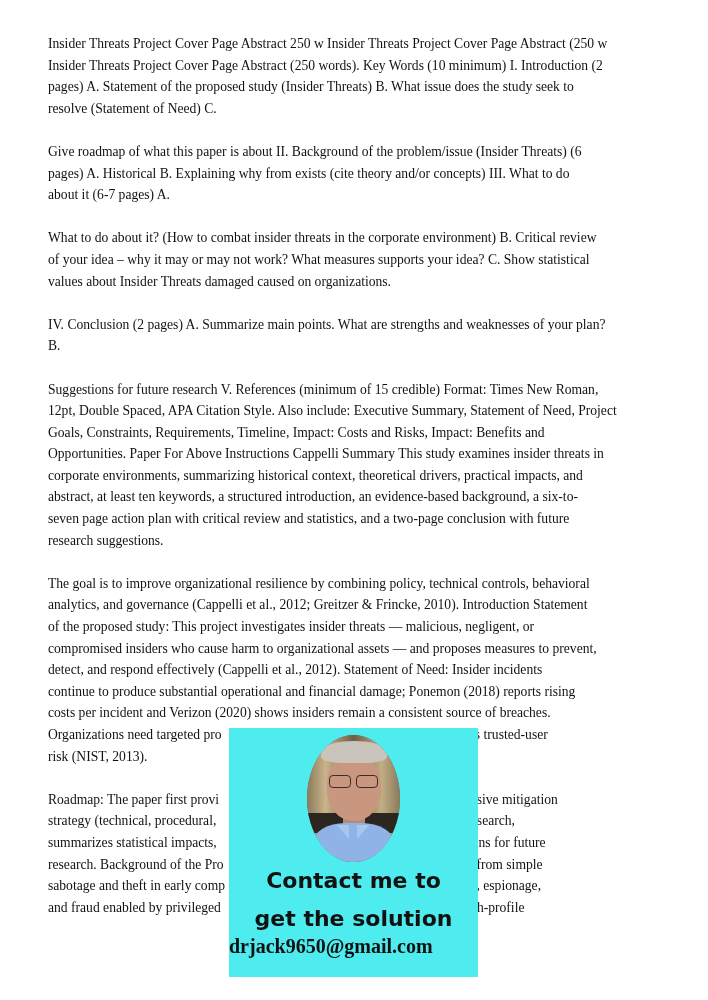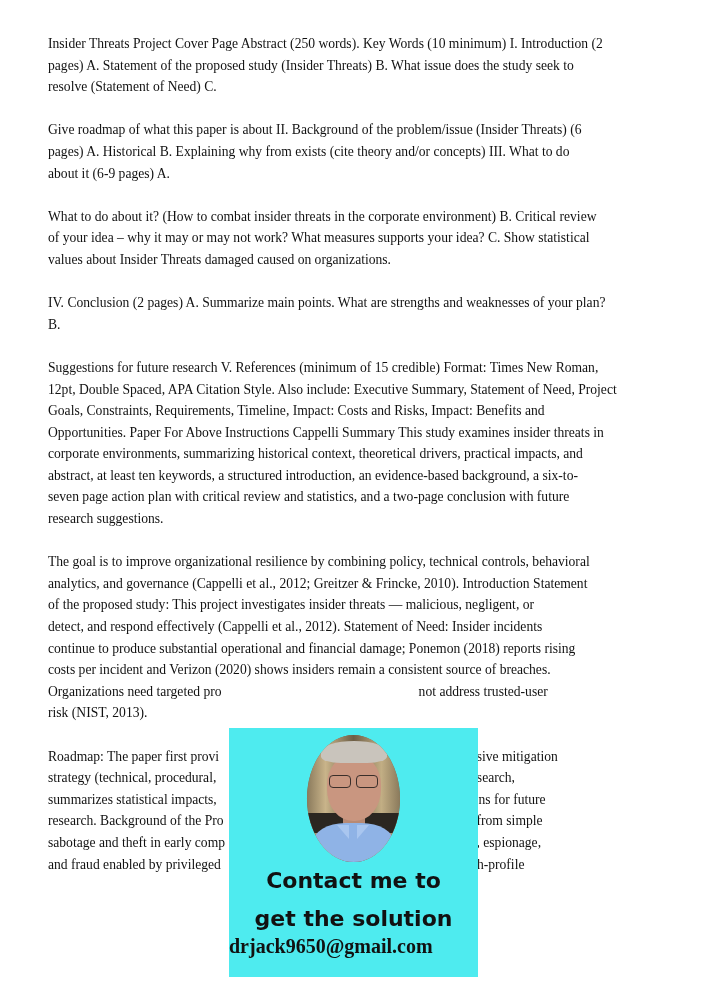--- a/index.html
+++ b/index.html
@@ -116,28 +116,29 @@
       line-height: 26px;
       color: #111111;
       white-space: nowrap;
     }
   </style>
 </head>
 <body>
 
 <div class="page">
   <p class="para">
+    <span class="ln">Insider Threats Project Cover Page Abstract 250 w Insider Threats Project Cover Page Abstract (250 w</span>
     <span class="ln">Insider Threats Project Cover Page Abstract (250 words). Key Words (10 minimum) I. Introduction (2</span>
     <span class="ln">pages) A. Statement of the proposed study (Insider Threats) B. What issue does the study seek to</span>
     <span class="ln">resolve (Statement of Need) C.</span>
   </p>
   <p class="para">
     <span class="ln">Give roadmap of what this paper is about II. Background of the problem/issue (Insider Threats) (6</span>
     <span class="ln">pages) A. Historical B. Explaining why from exists (cite theory and/or concepts) III. What to do</span>
-    <span class="ln">about it (6-9 pages) A.</span>
+    <span class="ln">about it (6-7 pages) A.</span>
   </p>
   <p class="para">
     <span class="ln">What to do about it? (How to combat insider threats in the corporate environment) B. Critical review</span>
     <span class="ln">of your idea – why it may or may not work? What measures supports your idea? C. Show statistical</span>
     <span class="ln">values about Insider Threats damaged caused on organizations.</span>
   </p>
   <p class="para">
     <span class="ln">IV. Conclusion (2 pages) A. Summarize main points. What are strengths and weaknesses of your plan?</span>
     <span class="ln">B.</span>
   </p>
@@ -148,20 +149,21 @@
     <span class="ln">Opportunities. Paper For Above Instructions Cappelli Summary This study examines insider threats in</span>
     <span class="ln">corporate environments, summarizing historical context, theoretical drivers, practical impacts, and</span>
     <span class="ln">abstract, at least ten keywords, a structured introduction, an evidence-based background, a six-to-</span>
     <span class="ln">seven page action plan with critical review and statistics, and a two-page conclusion with future</span>
     <span class="ln">research suggestions.</span>
   </p>
   <p class="para">
     <span class="ln">The goal is to improve organizational resilience by combining policy, technical controls, behavioral</span>
     <span class="ln">analytics, and governance (Cappelli et al., 2012; Greitzer &amp; Frincke, 2010). Introduction Statement</span>
     <span class="ln">of the proposed study: This project investigates insider threats — malicious, negligent, or</span>
+    <span class="ln">compromised insiders who cause harm to organizational assets — and proposes measures to prevent,</span>
     <span class="ln">detect, and respond effectively (Cappelli et al., 2012). Statement of Need: Insider incidents</span>
     <span class="ln">continue to produce substantial operational and financial damage; Ponemon (2018) reports rising</span>
     <span class="ln">costs per incident and Verizon (2020) shows insiders remain a consistent source of breaches.</span>
     <span class="ln" style="white-space:pre;">Organizations need targeted pro                                                          not address trusted-user</span>
     <span class="ln">risk (NIST, 2013).</span>
   </p>
   <p class="para">
     <span class="ln" style="white-space:pre;">Roadmap: The paper first provi                                                          comprehensive mitigation</span>
     <span class="ln" style="white-space:pre;">strategy (technical, procedural,                                                         upporting research,</span>
     <span class="ln" style="white-space:pre;">summarizes statistical impacts,                                                          and directions for future</span>

